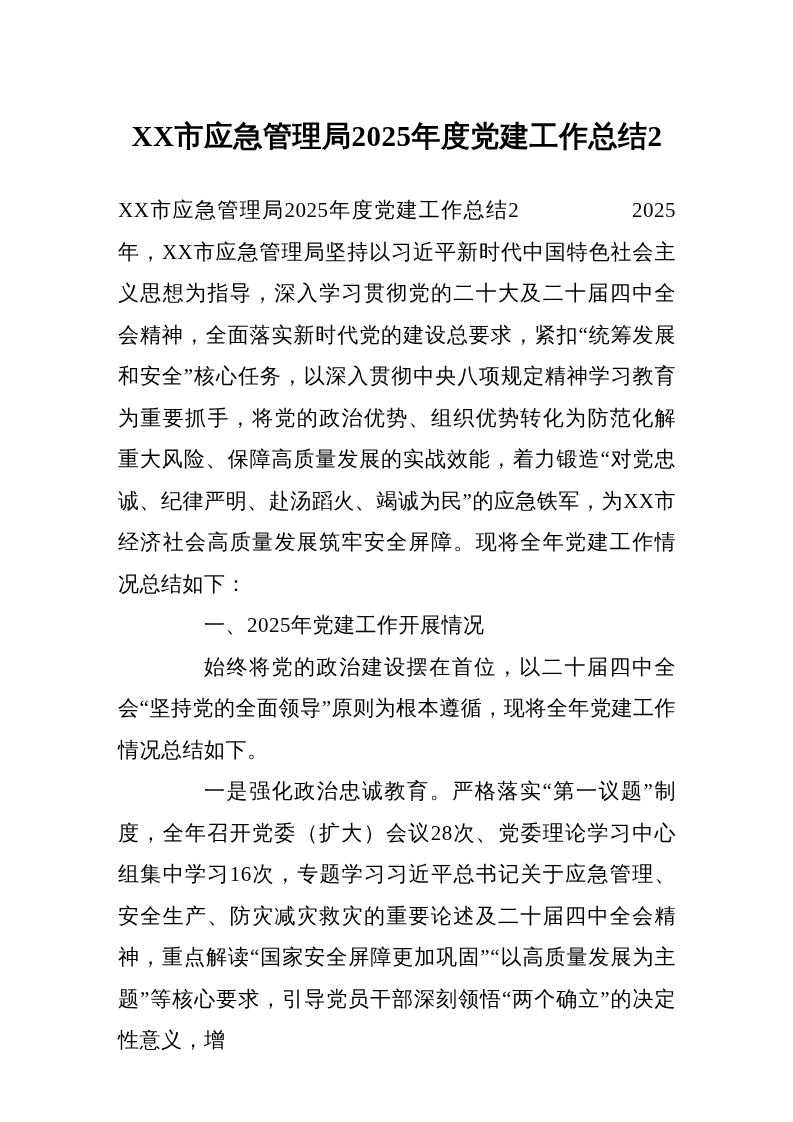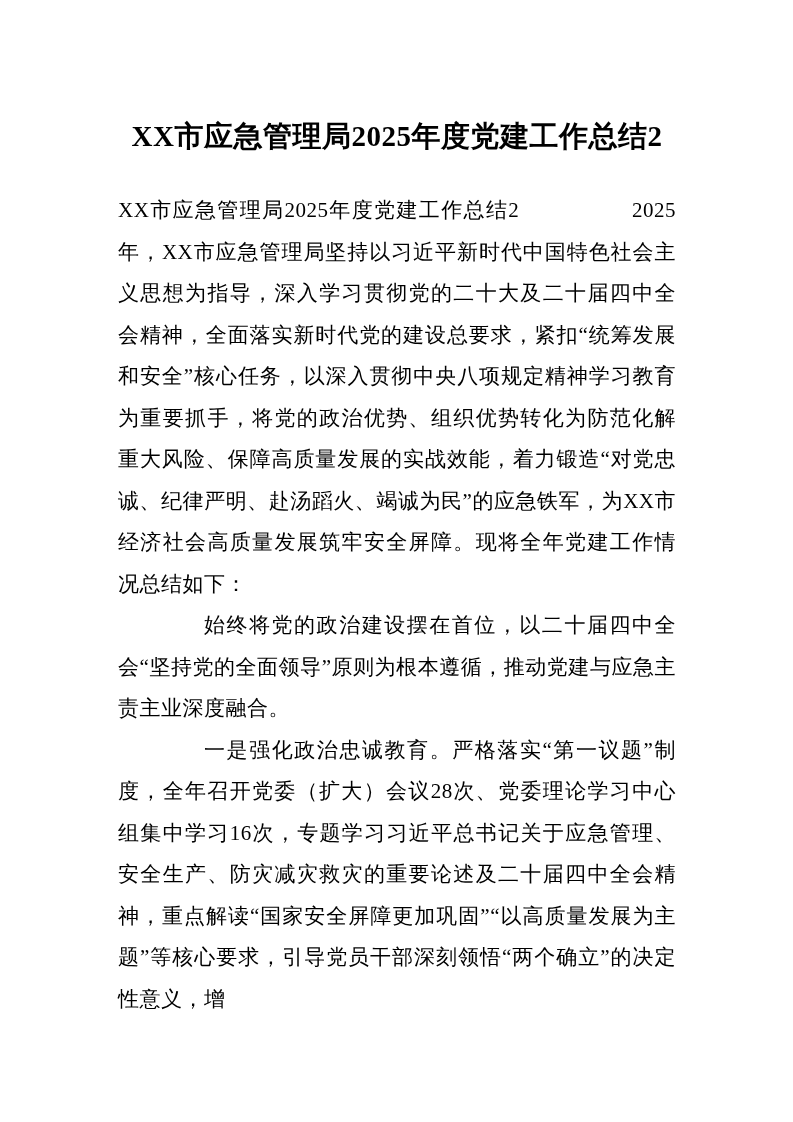--- a/index.html
+++ b/index.html
@@ -45,19 +45,20 @@
 </style>
 </head>
 <body>
 
 <div class="page">
   <div class="content">
     <h1 class="doc-title">XX市应急管理局2025年度党建工作总结2</h1>
 
     <p class="para first">XX市应急管理局2025年度党建工作总结2　　　　　2025年，XX市应急管理局坚持以习近平新时代中国特色社会主义思想为指导，深入学习贯彻党的二十大及二十届四中全会精神，全面落实新时代党的建设总要求，紧扣“统筹发展和安全”核心任务，以深入贯彻中央八项规定精神学习教育为重要抓手，将党的政治优势、组织优势转化为防范化解重大风险、保障高质量发展的实战效能，着力锻造“对党忠诚、纪律严明、赴汤蹈火、竭诚为民”的应急铁军，为XX市经济社会高质量发展筑牢安全屏障。现将全年党建工作情况总结如下：</p>
 
+    <p class="para indent">一、2025年党建工作开展情况</p>
 
 
-    <p class="para indent">始终将党的政治建设摆在首位，以二十届四中全会“坚持党的全面领导”原则为根本遵循，推动党建与应急主责主业深度融合。</p>
+    <p class="para indent">始终将党的政治建设摆在首位，以二十届四中全会“坚持党的全面领导”原则为根本遵循，现将全年党建工作情况总结如下。</p>
 
     <p class="para indent">一是强化政治忠诚教育。严格落实“第一议题”制度，全年召开党委（扩大）会议28次、党委理论学习中心组集中学习16次，专题学习习近平总书记关于应急管理、安全生产、防灾减灾救灾的重要论述及二十届四中全会精神，重点解读“国家安全屏障更加巩固”“以高质量发展为主题”等核心要求，引导党员干部深刻领悟“两个确立”的决定性意义，增</p>
   </div>
 </div>
 
 </body></html>

